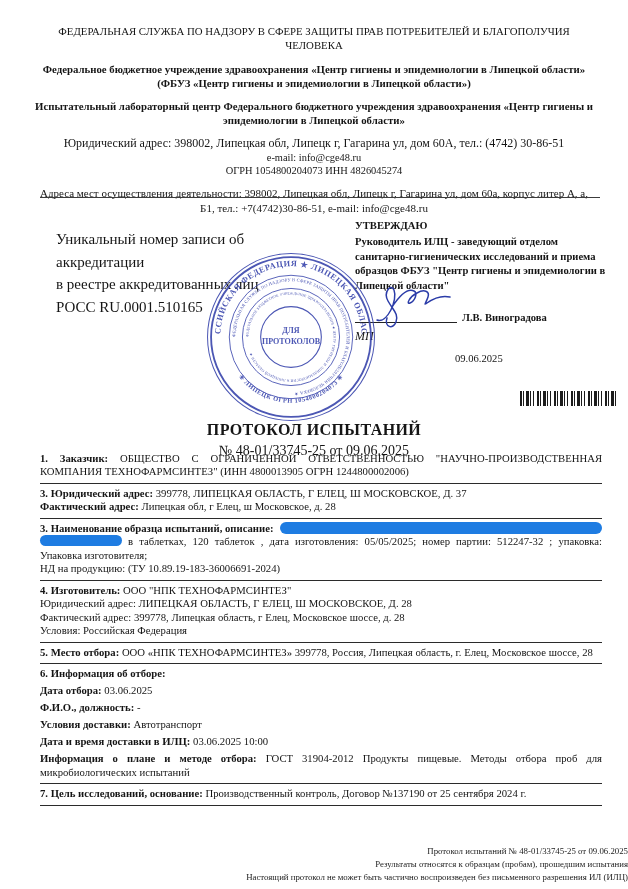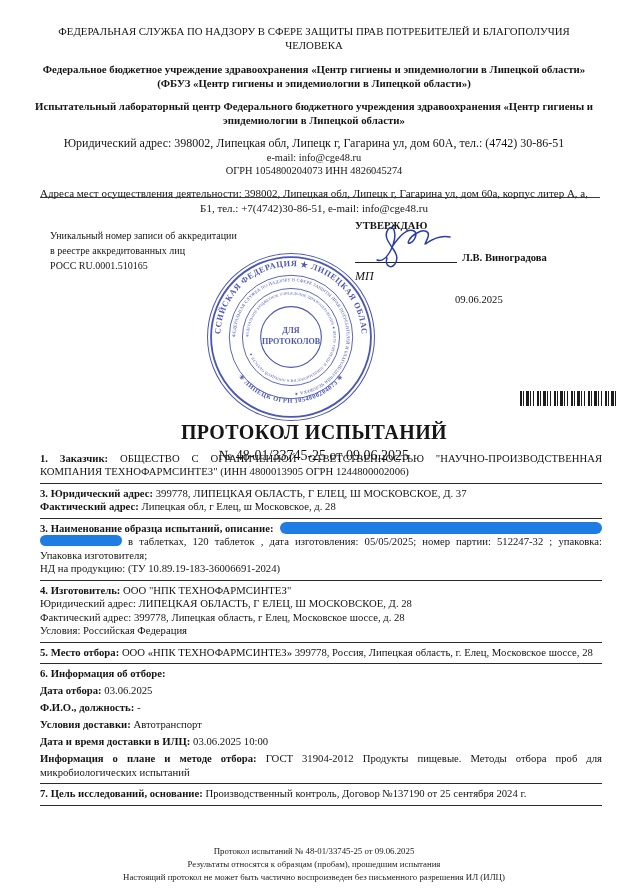--- a/index.html
+++ b/index.html
@@ -12,48 +12,48 @@
   
   .header{position:absolute;top:24px;left:34px;width:560px;text-align:center;}
   .h-service{font-size:10.8px;line-height:1.32;}
   .h-org,.h-ilc{font-size:10.8px;font-weight:bold;line-height:1.32;margin-top:9px;}
   .h-addr{font-size:12px;line-height:1.28;margin-top:8px;}
   .h-sub{font-size:10.4px;line-height:1.28;}
   .h-act{font-size:11px;line-height:1.32;margin-top:9px;}
   .top-rule{position:absolute;top:197px;left:40px;width:560px;border-top:1.6px solid #3c3c3c;}
   
   .band{position:absolute;top:198px;left:0;width:628px;height:226px;}
-  .accred{position:absolute;top:30px;left:50px;width:250px;font-size:10px;line-height:1.5;}
+  .accred{position:absolute;top:30px;left:56px;width:250px;font-size:15px;line-height:1.5;}
   .approve{position:absolute;top:21px;left:355px;width:256px;font-size:10.6px;font-weight:bold;line-height:1.36;}
   .approve .ap-title{margin-bottom:2px;}
   .sig-row{position:relative;margin-top:13px;height:22px;}
   .sig-line{position:absolute;left:0;bottom:5px;width:102px;border-bottom:1px solid #222;}
   .signature-svg{position:absolute;left:16px;top:-26px;}
   .signer{position:absolute;left:107px;bottom:3px;font-weight:bold;}
   .mp{font-weight:normal;font-size:12px;margin-top:0;font-style:italic;}
   .ap-date{font-weight:normal;margin:8px 0 0 100px;}
   .stamp-svg{position:absolute;top:53px;left:205px;opacity:0.92;}
   .barcode{position:absolute;top:193px;left:520px;width:98px;height:15px;
     background:repeating-linear-gradient(90deg,#1c1c1c 0 2px,#fff 2px 3px,#1c1c1c 3px 4px,#fff 4px 6px,#1c1c1c 6px 9px,#fff 9px 10px,#1c1c1c 10px 11px,#fff 11px 13px,#1c1c1c 13px 14px,#fff 14px 17px);}
   
   .title-wrap{position:absolute;top:421px;left:0;width:628px;text-align:center;}
-  .doc-title{font-size:20px;font-weight:bold;letter-spacing:0.4px;}
+  .doc-title{font-size:16px;font-weight:bold;letter-spacing:0.4px;}
   .doc-num{font-size:14px;margin-top:4px;}
   
   .sections{position:absolute;top:449px;left:40px;width:562px;}
   .sec{border-bottom:1px solid #2b2b2b;padding:3px 0 4px;font-size:10.7px;line-height:1.26;}
   .just{text-align:justify;}
   .s3line1{display:flex;}
   .nowrap{white-space:nowrap;}
   .redact{background:#1e7ce2;display:inline-block;border-radius:6px;}
   .redact-wide{flex:1;height:12px;margin-left:6px;}
   .redact-small{width:82px;height:11px;border-radius:5.5px;vertical-align:-1px;}
   .s6row{margin-top:3.5px;}
   
-  .footer{position:absolute;top:845px;left:0;width:628px;text-align:center;font-size:8.8px;line-height:1.5;color:#222;}
+  .footer{position:absolute;top:845px;left:0;width:628px;text-align:right;font-size:8.8px;line-height:1.5;color:#222;}
 </style>
 </head>
 <body>
 
 <div class="header">
   <p class="h-service">ФЕДЕРАЛЬНАЯ СЛУЖБА ПО НАДЗОРУ В СФЕРЕ ЗАЩИТЫ ПРАВ ПОТРЕБИТЕЛЕЙ И БЛАГОПОЛУЧИЯ ЧЕЛОВЕКА</p>
   <p class="h-org">Федеральное бюджетное учреждение здравоохранения «Центр гигиены и эпидемиологии в Липецкой области» (ФБУЗ «Центр гигиены и эпидемиологии в Липецкой области»)</p>
   <p class="h-ilc">Испытательный лабораторный центр Федерального бюджетного учреждения здравоохранения «Центр гигиены и эпидемиологии в Липецкой области»</p>
   <p class="h-addr">Юридический адрес: 398002, Липецкая обл, Липецк г, Гагарина ул, дом 60А, тел.: (4742) 30-86-51</p>
   <p class="h-sub">e-mail: info@cge48.ru</p>
@@ -65,20 +65,21 @@
 <div class="band">
 
   <div class="accred">
     <p>Уникальный номер записи об аккредитации</p>
     <p>в реестре аккредитованных лиц</p>
     <p>РОСС RU.0001.510165</p>
   </div>
 
   <div class="approve">
     <p class="ap-title">УТВЕРЖДАЮ</p>
+    <p>Руководитель ИЛЦ - заведующий отделом санитарно-гигиенических исследований и приема образцов ФБУЗ "Центр гигиены и эпидемиологии в Липецкой области"</p>
     <div class="sig-row">
       <span class="sig-line"></span>
       <svg class="signature-svg" width="88" height="48" viewBox="0 0 88 48">
         <path d="M6,40 C16,44 27,20 23,10 C20,3 12,12 17,21 C22,30 28,34 25,42 C22,50 13,47 16,38 M21,27 C29,15 37,8 43,11 C47,13 44,21 39,23 C35,25 38,17 46,13 C53,9 59,11 57,17 C55,23 52,26 56,23 C63,18 70,15 79,17" fill="none" stroke="#2b3ca8" stroke-width="1.5" stroke-linecap="round"></path>
       </svg>
       <span class="signer">Л.В. Виноградова</span>
     </div>
     <p class="mp">МП</p>
     <p class="ap-date">09.06.2025</p>
   </div>

